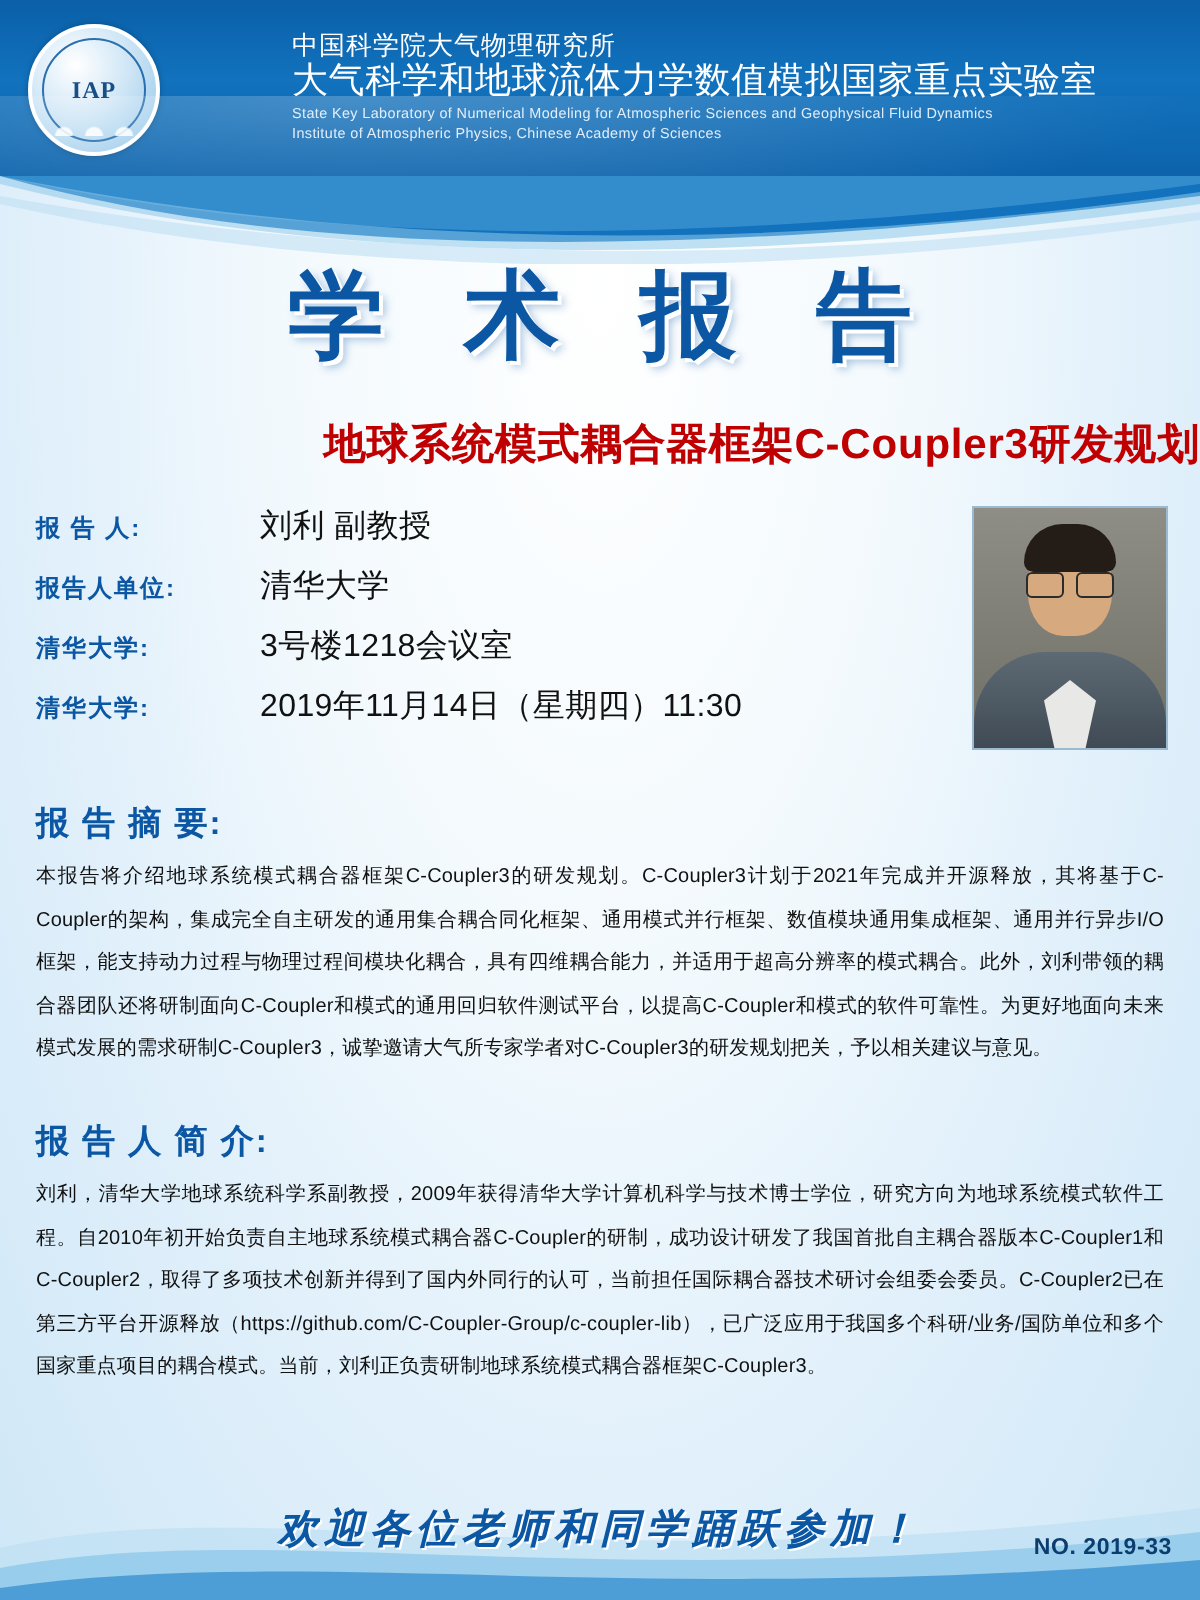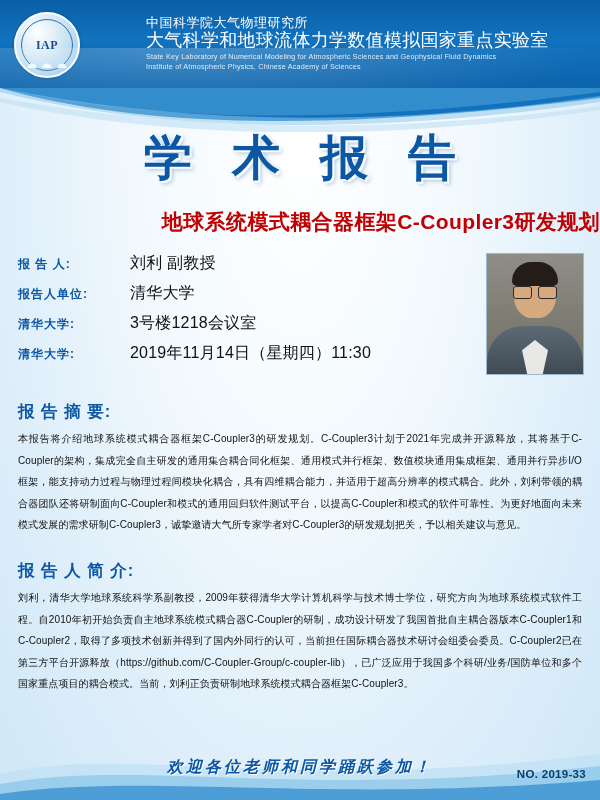--- a/index.html
+++ b/index.html
@@ -169,21 +169,21 @@
 
   
   .footer-wave{
     position:absolute;left:0;right:0;bottom:0;height:64px;overflow:hidden;
   }
   .footer-wave svg{display:block;}
   .welcome{
     position:absolute;left:0;right:0;bottom:22px;text-align:center;
     font-family:"Liberation Serif","DejaVu Serif",serif;
     font-style:italic;font-weight:bold;
-    font-size:16px;color:#0b57a4;letter-spacing:3px;
+    font-size:20px;color:#0b57a4;letter-spacing:3px;
     text-shadow:1px 1px 0 #ffffff;
   }
   .seq-no{
     position:absolute;right:14px;bottom:20px;
     font-size:11.5px;color:#0b3d6e;font-weight:bold;letter-spacing:.3px;
   }
 </style>
 </head>
 <body>
 

